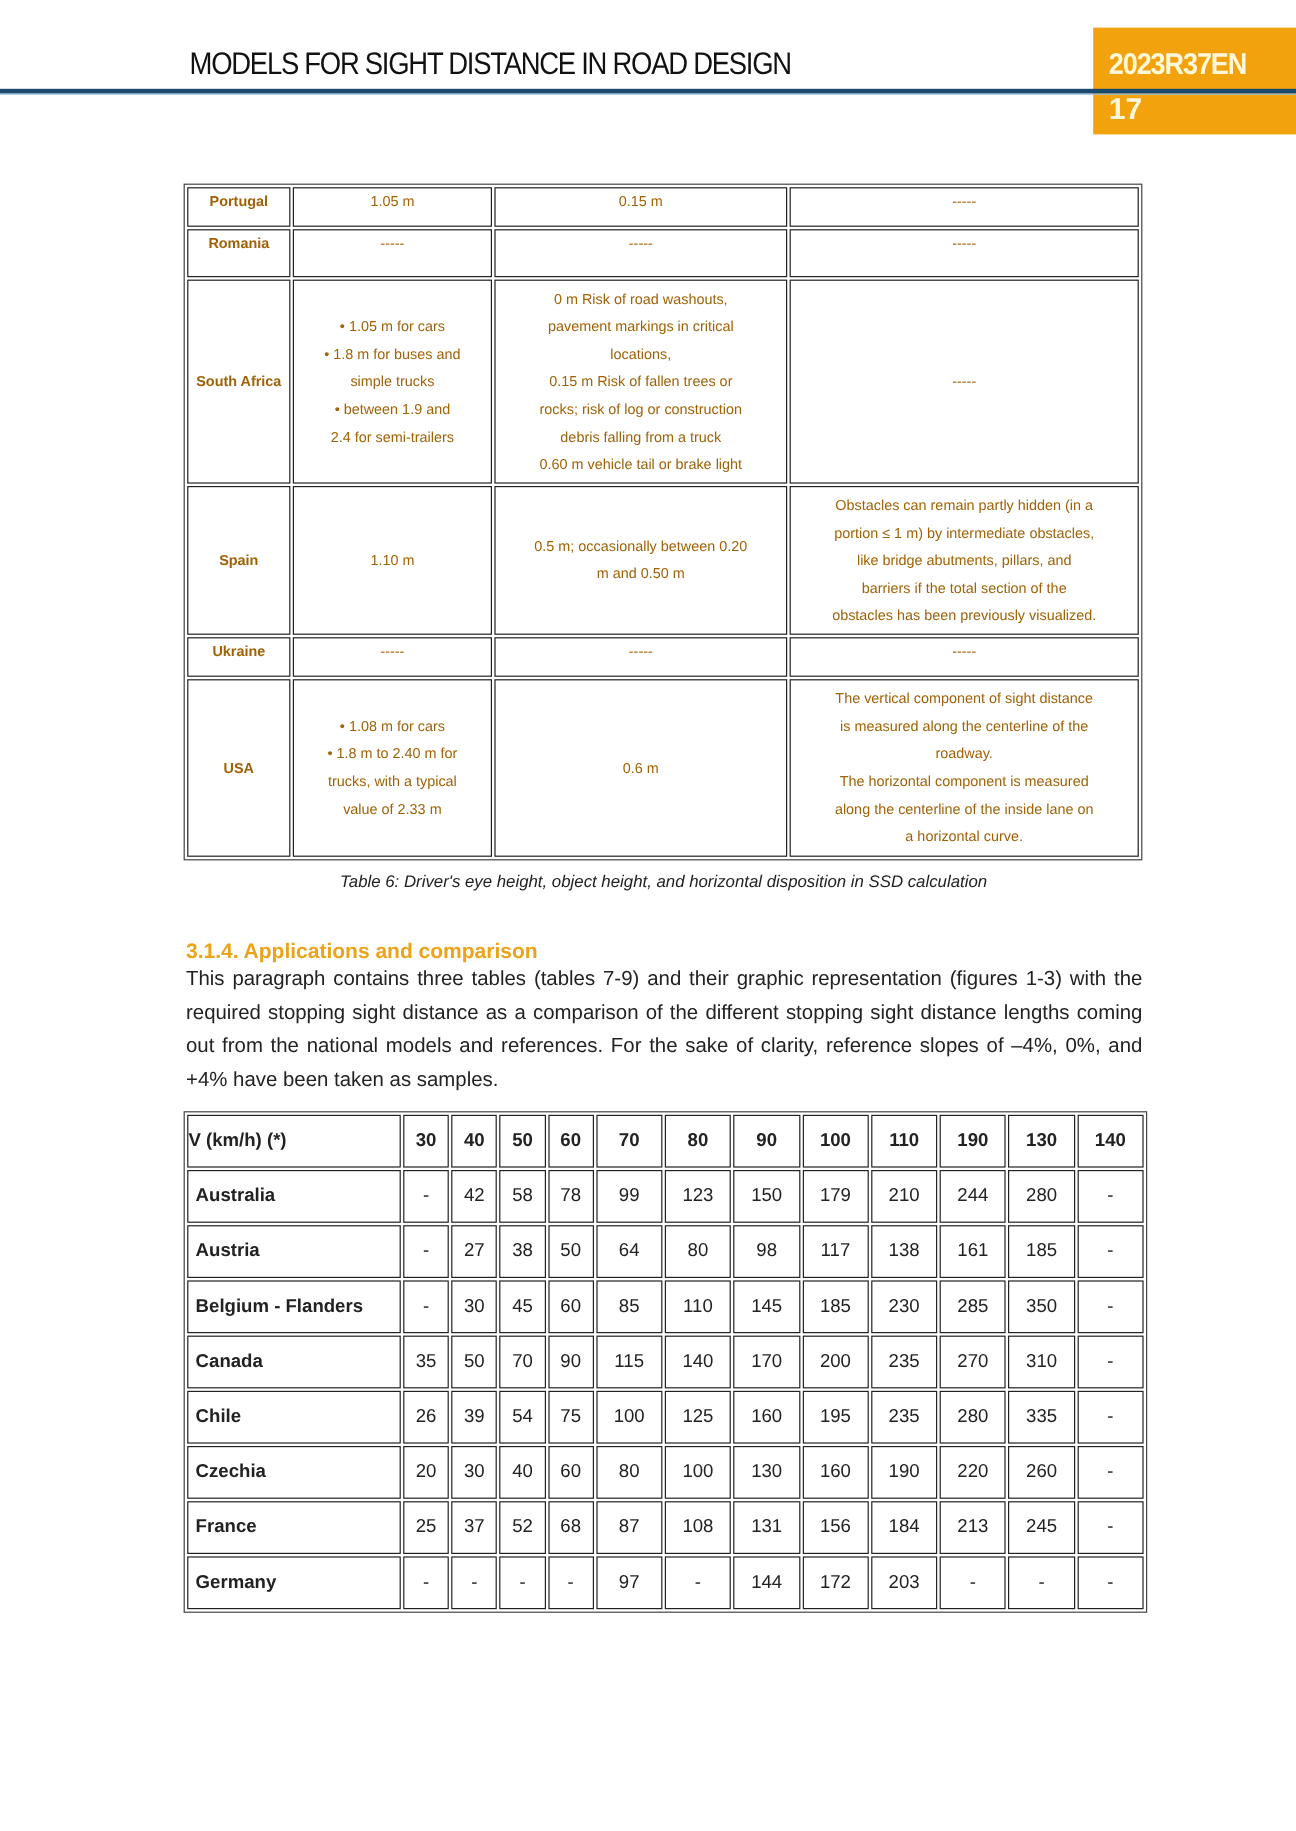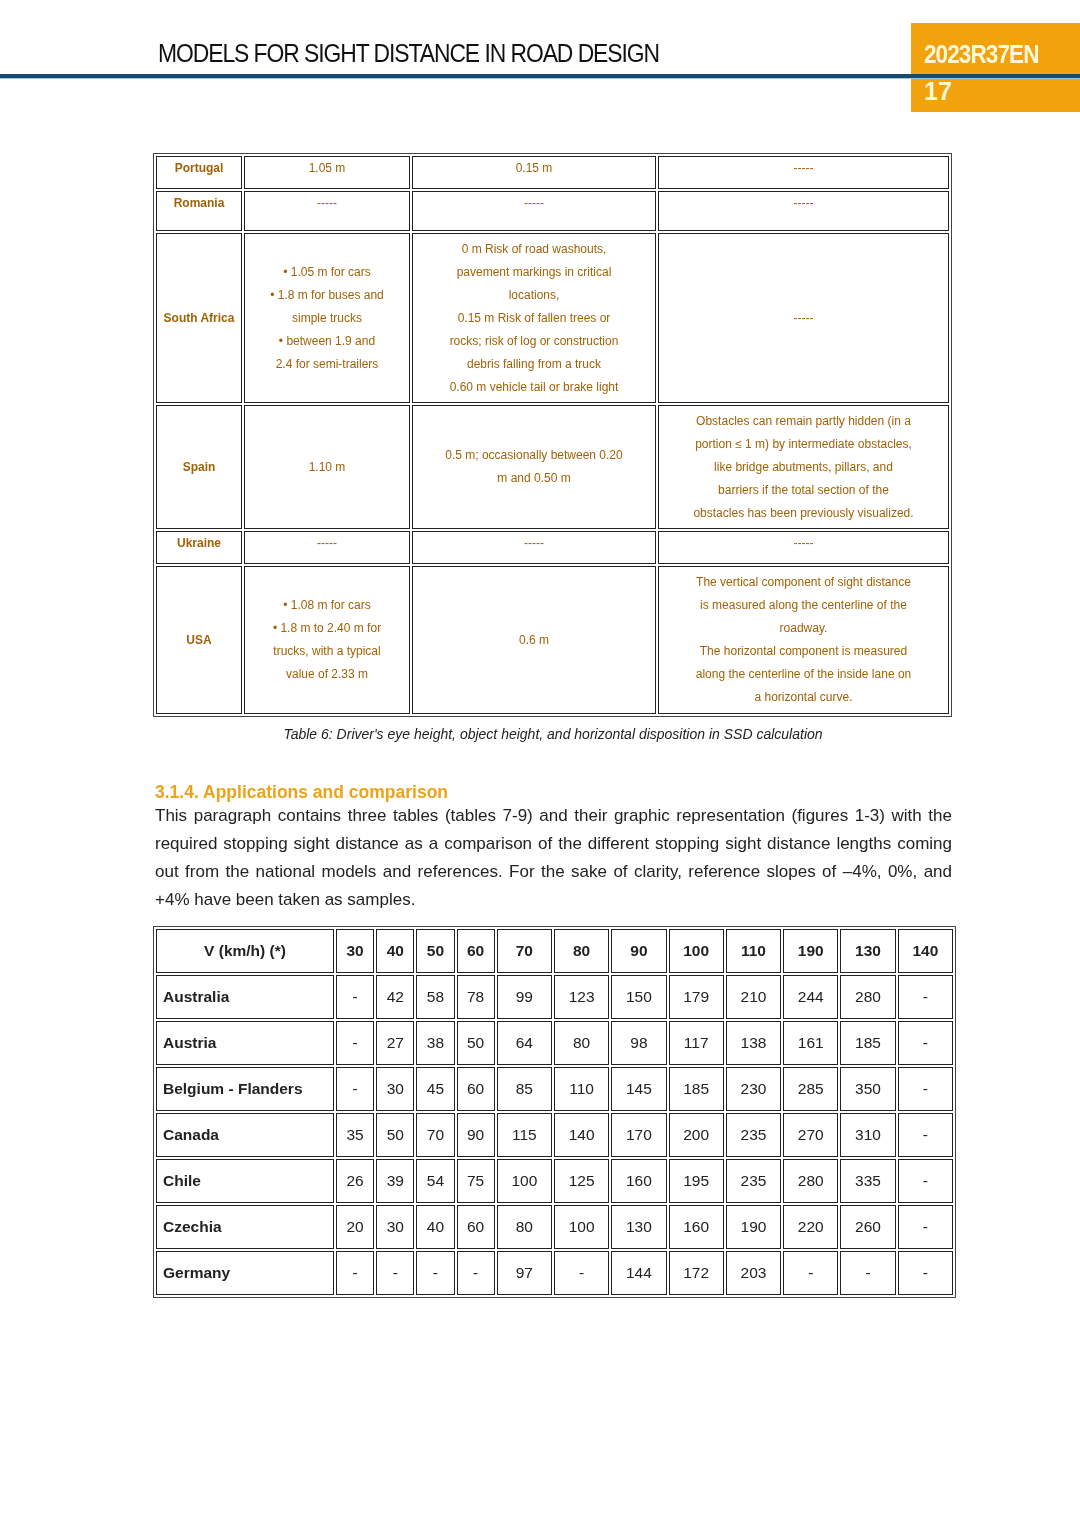--- a/index.html
+++ b/index.html
@@ -20,21 +20,21 @@
   .t6 td.c2{width:230px;}
   .t6 .lst{text-align:center;}
   .t6 .lst div{line-height:23px;}
   .caption{position:absolute;left:0;width:1106px;top:726px;text-align:center;font-style:italic;font-size:14px;color:#222;}
   .sec{position:absolute;left:155px;top:764px;font-size:17.5px;font-weight:bold;color:#eca319;margin-top:18px;}
   .para{position:absolute;left:155px;top:802px;width:797px;font-size:17px;line-height:28px;text-align:justify;color:#222;}
   .t7{position:absolute;left:153px;top:926px;width:803px;border:1px solid #444;}
   .t7 td{font-size:15.5px;text-align:center;vertical-align:middle;height:42px;padding:0;color:#222;}
   .t7 td.name{text-align:left;font-weight:bold;width:170px;padding-left:6px;}
   .t7 tr.head td{font-weight:bold;}
-  .t7 tr.head td.name{text-align:center;padding-left:0;}
+  .t7 tr.head td.name{padding-left:0;}
 </style>
 </head>
 <body>
 
 <div class="hdr-title">MODELS FOR SIGHT DISTANCE IN ROAD DESIGN</div>
 <div class="hdr-badge"></div>
 <div class="hdr-line"></div>
 <div class="hdr-line2"></div>
 <div class="hdr-code">2023R37EN</div>
 <div class="hdr-page">17</div>
@@ -281,20 +281,35 @@
         <td>80</td>
         <td>100</td>
         <td>130</td>
         <td>160</td>
         <td>190</td>
         <td>220</td>
         <td>260</td>
         <td>-</td>
       </tr>
       <tr>
+        <td class="name">France</td>
+        <td>25</td>
+        <td>37</td>
+        <td>52</td>
+        <td>68</td>
+        <td>87</td>
+        <td>108</td>
+        <td>131</td>
+        <td>156</td>
+        <td>184</td>
+        <td>213</td>
+        <td>245</td>
+        <td>-</td>
+      </tr>
+      <tr>
         <td class="name">Germany</td>
         <td>-</td>
         <td>-</td>
         <td>-</td>
         <td>-</td>
         <td>97</td>
         <td>-</td>
         <td>144</td>
         <td>172</td>
         <td>203</td>

